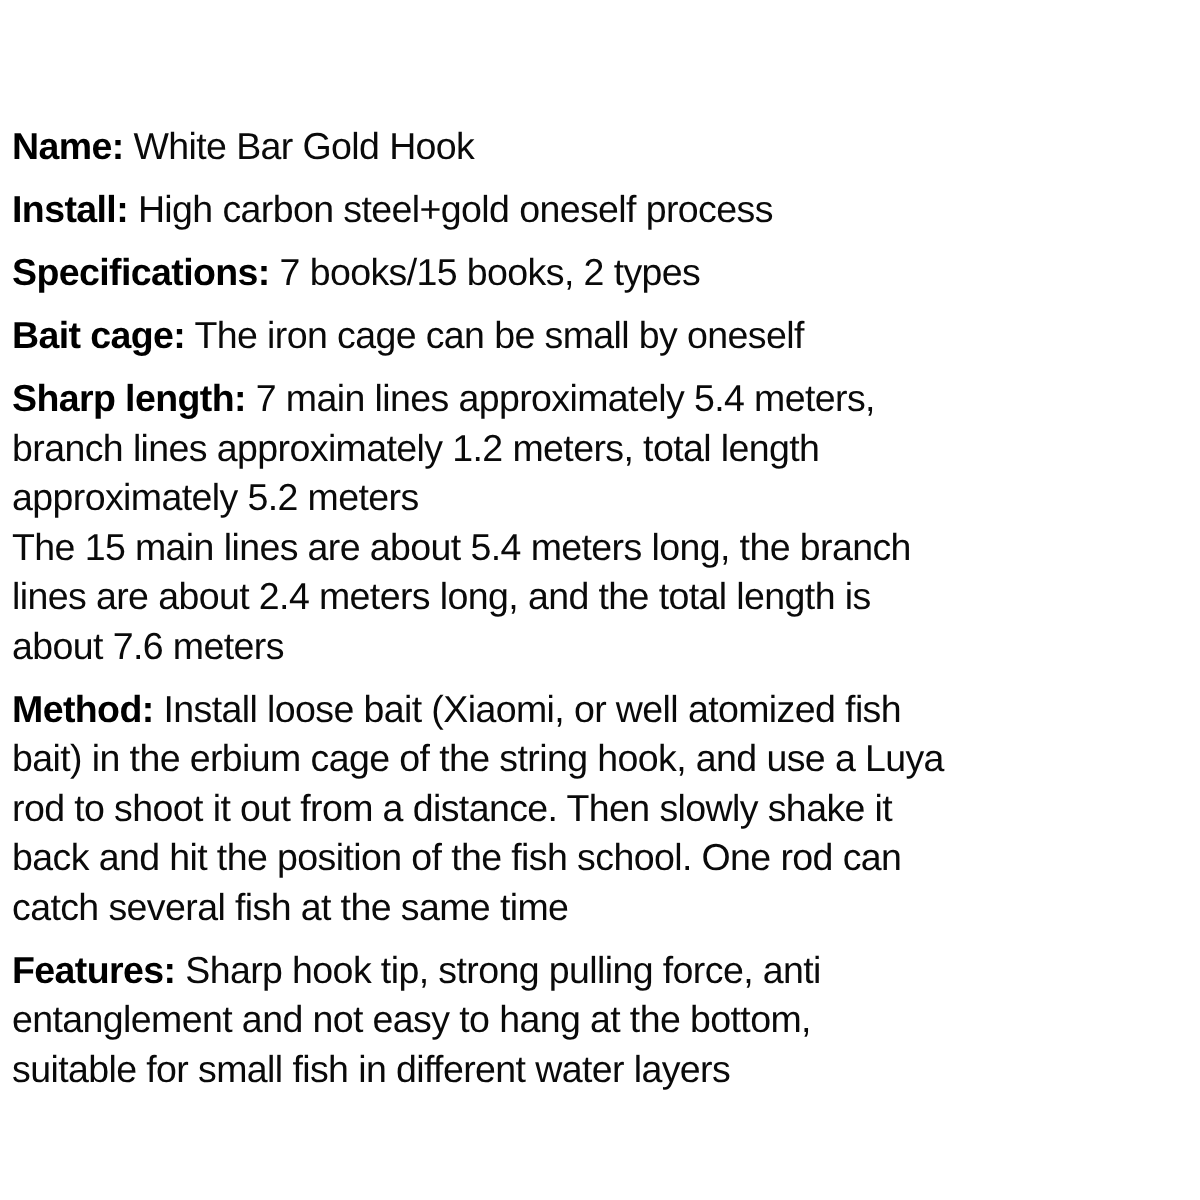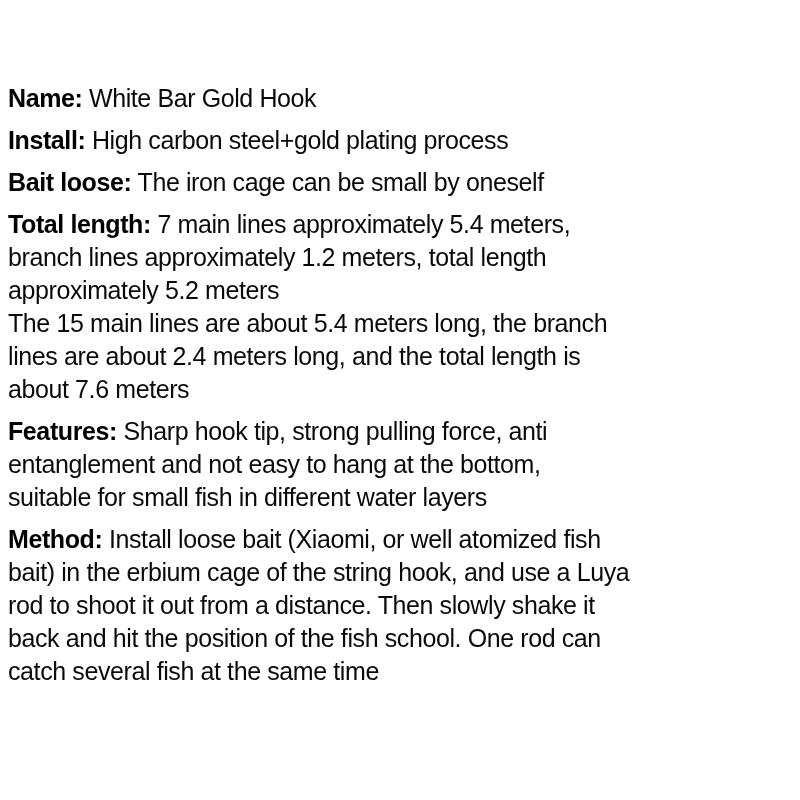--- a/index.html
+++ b/index.html
@@ -32,34 +32,35 @@
   .txt {
     white-space: pre-line; 
   }
 </style>
 </head>
 <body>
 
 <main class="desc">
   <p class="row"><b class="lbl">Name:</b> <span class="txt">White Bar Gold Hook</span></p>
 
-  <p class="row"><b class="lbl">Install:</b> <span class="txt">High carbon steel+gold plating process</span></p>
+  <p class="row"><b class="lbl">Install:</b> <span class="txt">High carbon steel+gold oneself process</span></p>
 
+  <p class="row"><b class="lbl">Specifications:</b> <span class="txt">7 books/15 books, 2 types</span></p>
 
-  <p class="row"><b class="lbl">Bait loose:</b> <span class="txt">The iron cage can be small by oneself</span></p>
+  <p class="row"><b class="lbl">Bait cage:</b> <span class="txt">The iron cage can be small by oneself</span></p>
 
-  <p class="row"><b class="lbl">Total length:</b> <span class="txt">7 main lines approximately 5.4 meters,
+  <p class="row"><b class="lbl">Sharp length:</b> <span class="txt">7 main lines approximately 5.4 meters,
 branch lines approximately 1.2 meters, total length
 approximately 5.2 meters
 The 15 main lines are about 5.4 meters long, the branch
 lines are about 2.4 meters long, and the total length is
 about 7.6 meters</span></p>
 
-  <p class="row"><b class="lbl">Features:</b> <span class="txt">Sharp hook tip, strong pulling force, anti
-entanglement and not easy to hang at the bottom,
-suitable for small fish in different water layers</span></p>
-
   <p class="row"><b class="lbl">Method:</b> <span class="txt">Install loose bait (Xiaomi, or well atomized fish
 bait) in the erbium cage of the string hook, and use a Luya
 rod to shoot it out from a distance. Then slowly shake it
 back and hit the position of the fish school. One rod can
 catch several fish at the same time</span></p>
+
+  <p class="row"><b class="lbl">Features:</b> <span class="txt">Sharp hook tip, strong pulling force, anti
+entanglement and not easy to hang at the bottom,
+suitable for small fish in different water layers</span></p>
 </main>
 
 </body></html>

